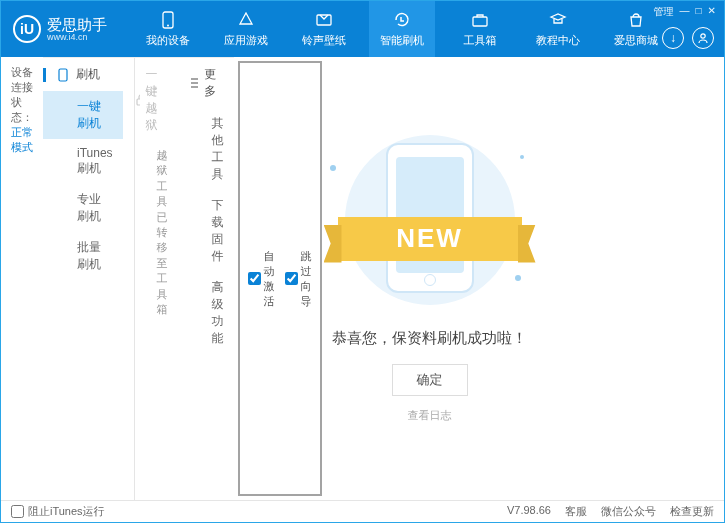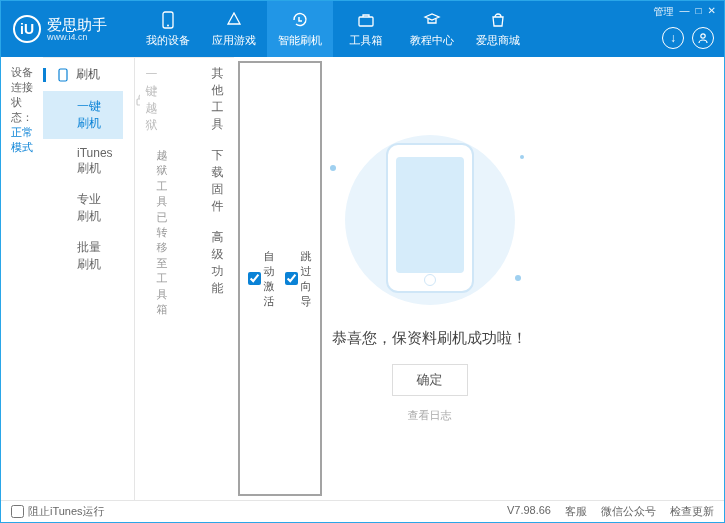--- a/index.html
+++ b/index.html
@@ -2,21 +2,21 @@
 <html><head>
 <meta charset="utf-8">
 <style>
 * { margin: 0; padding: 0; box-sizing: border-box; font-family: "Microsoft YaHei", Arial, sans-serif; }
 body { background: #fff; width: 725px; height: 523px; overflow: hidden; border: 1px solid #2aa6e8; }
 .header { background: #0a82d6; height: 56px; display: flex; align-items: center; color: #fff; position: relative; }
 .logo-area { display: flex; align-items: center; padding: 0 12px; width: 134px; }
 .logo-circle { width: 28px; height: 28px; border: 2px solid #fff; border-radius: 50%; display: flex; align-items: center; justify-content: center; font-weight: bold; font-size: 14px; margin-right: 6px; }
 .logo-text { font-size: 15px; line-height: 1; }
 .logo-url { font-size: 9px; opacity: 0.85; }
-.nav { display: flex; height: 100%; flex: 1; }
+.nav { display: flex; height: 100%; flex: 1; gap: 12px; }
 .nav-item { width: 66px; display: flex; flex-direction: column; align-items: center; justify-content: center; font-size: 11px; gap: 4px; cursor: pointer; }
 .nav-item.active { background: #2196e6; }
 .nav-icon { width: 18px; height: 18px; display: flex; align-items: center; justify-content: center; }
 .header-right { position: absolute; right: 8px; top: 4px; display: flex; gap: 6px; font-size: 10px; }
 .header-right span { cursor: pointer; opacity: 0.9; }
 .header-circles { position: absolute; right: 10px; bottom: 8px; display: flex; gap: 8px; }
 .hc { width: 22px; height: 22px; border: 1.5px solid #fff; border-radius: 50%; display: flex; align-items: center; justify-content: center; cursor: pointer; font-size: 12px; }
 .body { display: flex; height: calc(100% - 56px - 22px); }
 .sidebar { width: 134px; border-right: 1px solid #e5e5e5; display: flex; flex-direction: row; font-size: 12px; color: #555; }
 .conn-status { padding: 8px 10px; font-size: 11px; color: #666; }
@@ -74,20 +74,29 @@
         <span>我的设备</span>
       </div>
     <div class="nav-item">
         <span class="nav-icon">
           <svg width="16" height="16" viewBox="0 0 16 16">
             <path d="M8 1 L14 12 L2 12 Z" fill="none" stroke="#fff" stroke-width="1.3"></path>
           </svg>
         </span>
         <span>应用游戏</span>
       </div>
+    <div class="nav-item">
+        <span class="nav-icon">
+          <svg width="18" height="14" viewBox="0 0 18 14">
+            <rect x="2" y="2" width="14" height="10" rx="1" fill="none" stroke="#fff" stroke-width="1.3"></rect>
+            <path d="M5 2 L9 6 L13 2" fill="none" stroke="#fff" stroke-width="1.3"></path>
+          </svg>
+        </span>
+        <span>铃声壁纸</span>
+      </div>
     <div class="nav-item active">
         <span class="nav-icon">
           <svg width="16" height="16" viewBox="0 0 16 16">
             <path d="M2 8 a6 6 0 1 1 2 4" fill="none" stroke="#fff" stroke-width="1.5"></path>
             <path d="M7 5 L7 9 L10 9" fill="none" stroke="#fff" stroke-width="1.5"></path>
           </svg>
         </span>
         <span>智能刷机</span>
       </div>
     <div class="nav-item">
@@ -155,20 +164,26 @@
       <div class="sb-head locked">
           <svg width="12" height="12">
             <rect x="2" y="5" width="8" height="6" rx="1" fill="none" stroke="#ccc" stroke-width="1.2"></rect>
             <path d="M4 5 L4 3 a2 2 0 0 1 4 0 L8 5" fill="none" stroke="#ccc" stroke-width="1.2"></path>
           </svg>
           <span>一键越狱</span>
         </div>
       <div class="sb-note">越狱工具已转移至工具箱</div>
     </div>
     <div class="sb-section">
+      <div class="sb-head">
+          <svg width="12" height="10">
+            <path d="M1 1 L11 1 M1 5 L11 5 M1 9 L11 9" stroke="#888" stroke-width="1.4"></path>
+          </svg>
+          <span>更多</span>
+        </div>
       <div class="sb-item">其他工具</div>
       <div class="sb-item">下载固件</div>
       <div class="sb-item">高级功能</div>
     </div>
     <div class="sb-checks">
       <label>
           <input type="checkbox" checked="" style="">
           <span>自动激活</span>
         </label>
       <label>
@@ -183,20 +198,21 @@
     </div>
   </div>
 
   <div class="main">
     <div class="illus">
       <div class="circle-bg"></div>
       <div class="dots" style="left:10px;top:30px"></div>
       <div class="dots" style="left:200px;top:20px;width:4px;height:4px"></div>
       <div class="dots" style="left:195px;top:140px"></div>
       <div class="phone"></div>
+      <div class="ribbon">NEW</div>
     </div>
     <div class="success-msg">恭喜您，保资料刷机成功啦！</div>
     <button class="ok-btn">确定</button>
     <div class="log-link">查看日志</div>
   </div>
 </div>
 
 <div class="footer">
   <label class="left">
       <input type="checkbox" style="">

